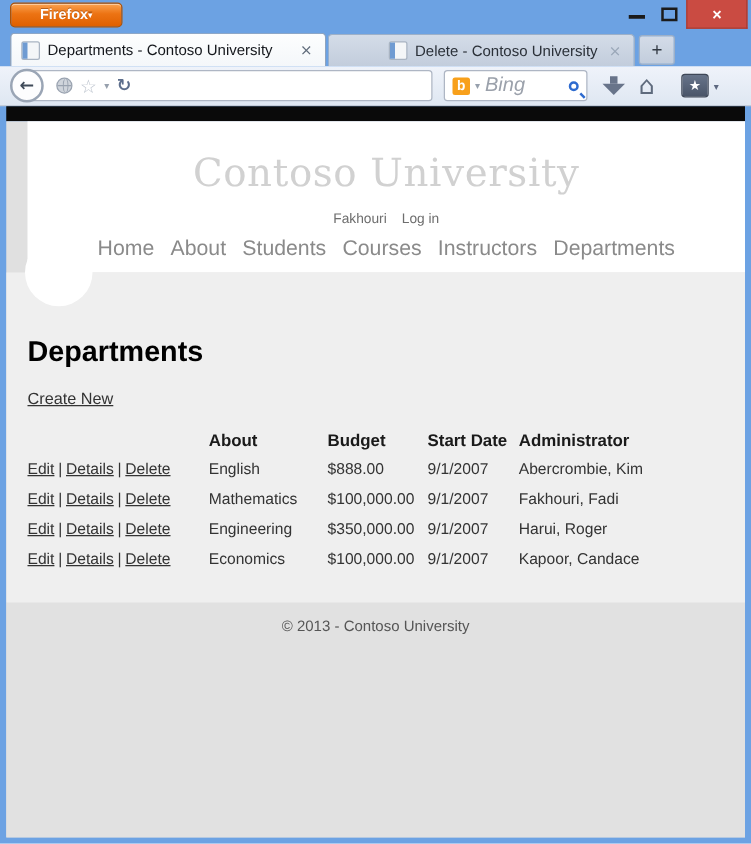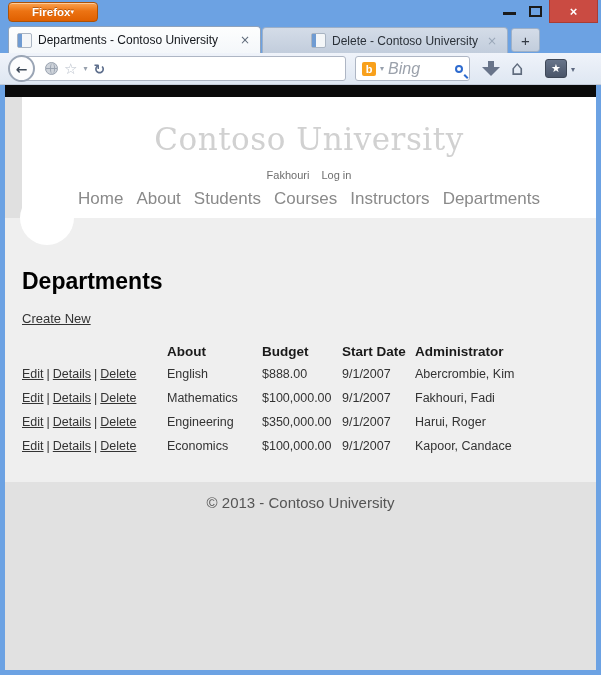--- a/index.html
+++ b/index.html
@@ -126,21 +126,21 @@
   table.dept col.c-actions { width:145px; }
   table.dept col.c-name { width:95px; }
   table.dept col.c-budget { width:80px; }
   table.dept col.c-start { width:73px; }
   table.dept col.c-admin { width:180px; }
   table.dept th { text-align:left; font-size:13.5px; font-weight:bold; color:#1a1a1a; height:22px; white-space:nowrap; }
   table.dept td { font-size:12.5px; color:#333; height:24px; white-space:nowrap; vertical-align:middle; }
   table.dept a { color:#333; text-decoration:underline; cursor:pointer; }
   .sep { color:#333; margin:0 3px; }
 
-  .site-footer { flex:1; background:#e1e1e1; text-align:center; padding-top:12px; font-size:15px; color:#555; }
+  .site-footer { flex:1; background:#e1e1e1; text-align:center; padding-top:12px; font-size:12px; color:#555; }
 </style>
 </head>
 <body>
 
 <div class="window">
 
   <div class="firefox-btn">
     <span>Firefox</span>
     <span class="caret glyph">▾</span>
   </div>

